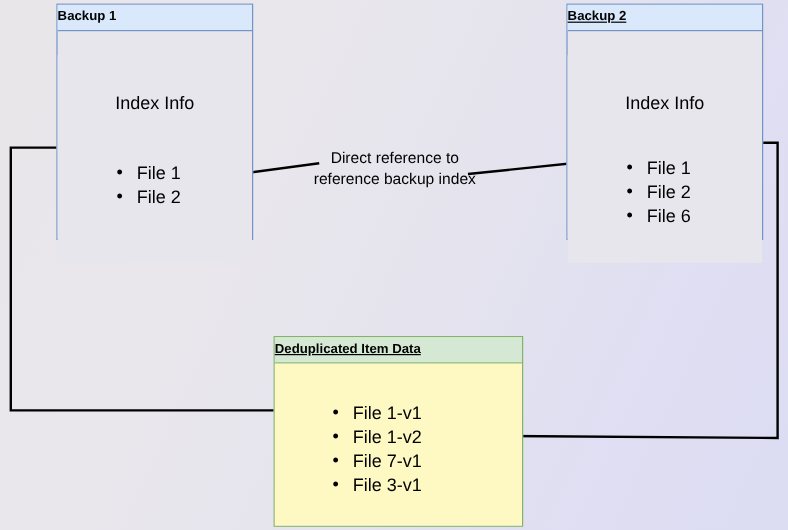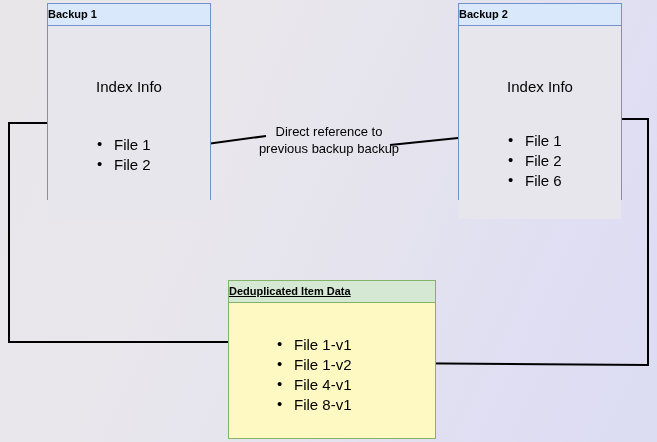--- a/index.html
+++ b/index.html
@@ -142,40 +142,40 @@
     <div class="node-header">Backup 1</div>
     <div class="node-body">
       <div class="index-title">Index Info</div>
       <ul class="file-list" style="left:49px; top:89px;">
         <li>File 1</li>
         <li>File 2</li>
       </ul>
     </div>
   </div>
 
-  <div class="node blue" style="left:458px; top:3px; width:164px; height:197px;">
+  <div class="node blue" style="left:472px; top:3px; width:164px; height:197px;text-decoration:underline;">
     <div class="node-header">Backup 2</div>
     <div class="node-body">
       <div class="index-title">Index Info</div>
       <ul class="file-list" style="left:49px; top:85px;">
         <li>File 1</li>
         <li>File 2</li>
         <li>File 6</li>
       </ul>
     </div>
   </div>
 
   <div class="node green" style="left:228px; top:280px; width:208px; height:159px;text-decoration:underline;">
     <div class="node-header">Deduplicated Item Data</div>
     <div class="node-body">
       <ul class="file-list" style="left:48px; top:32px;">
         <li>File 1-v1</li>
         <li>File 1-v2</li>
-        <li>File 4-v1</li>
-        <li>File 8-v1</li>
+        <li>File 7-v1</li>
+        <li>File 3-v1</li>
       </ul>
     </div>
   </div>
 
   <div class="edge-label" style="left:244px; top:123px; width:170px;">Direct reference to
-previous backup backup</div>
+reference backup index</div>
 
 </div>
 
 </body></html>

